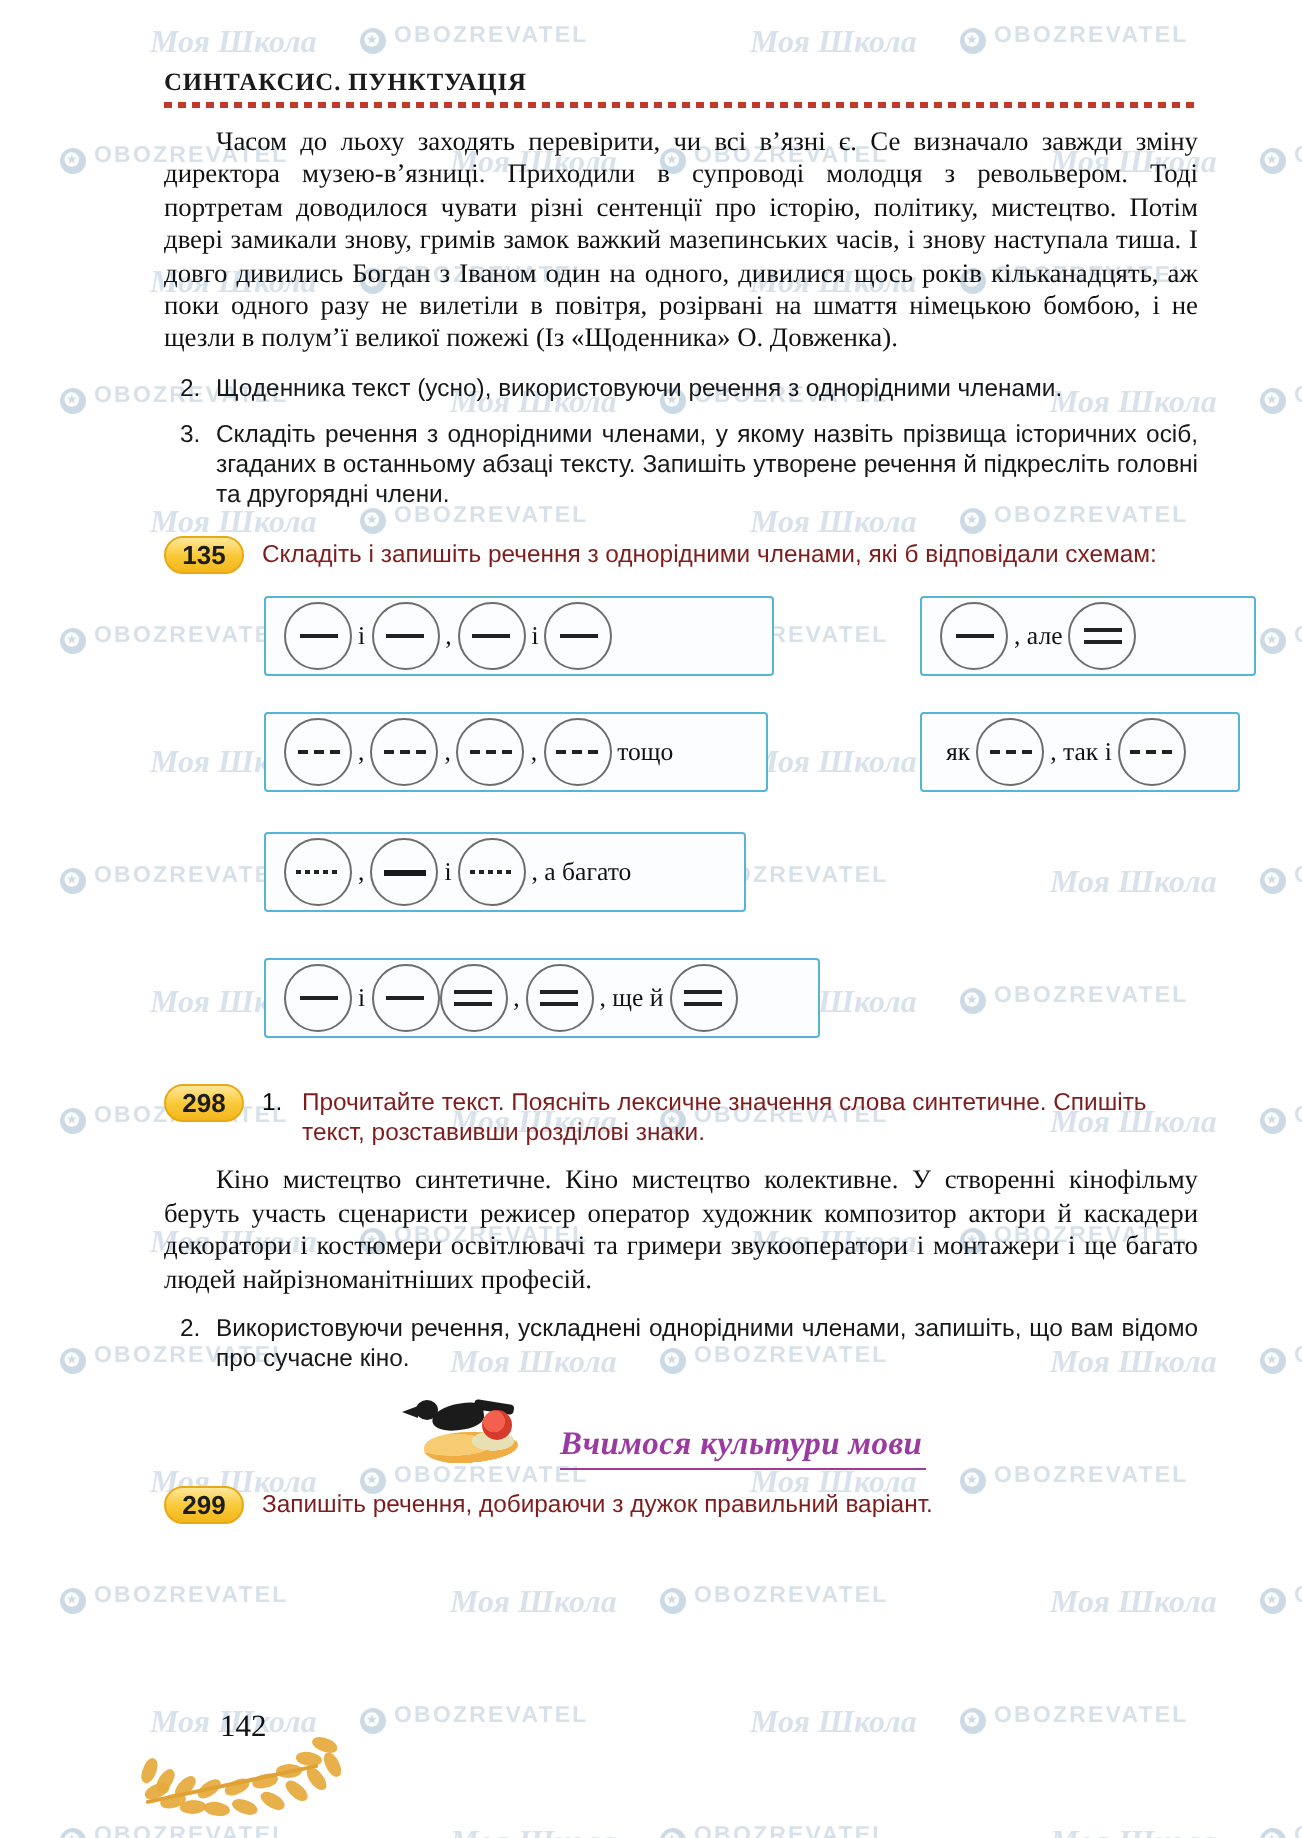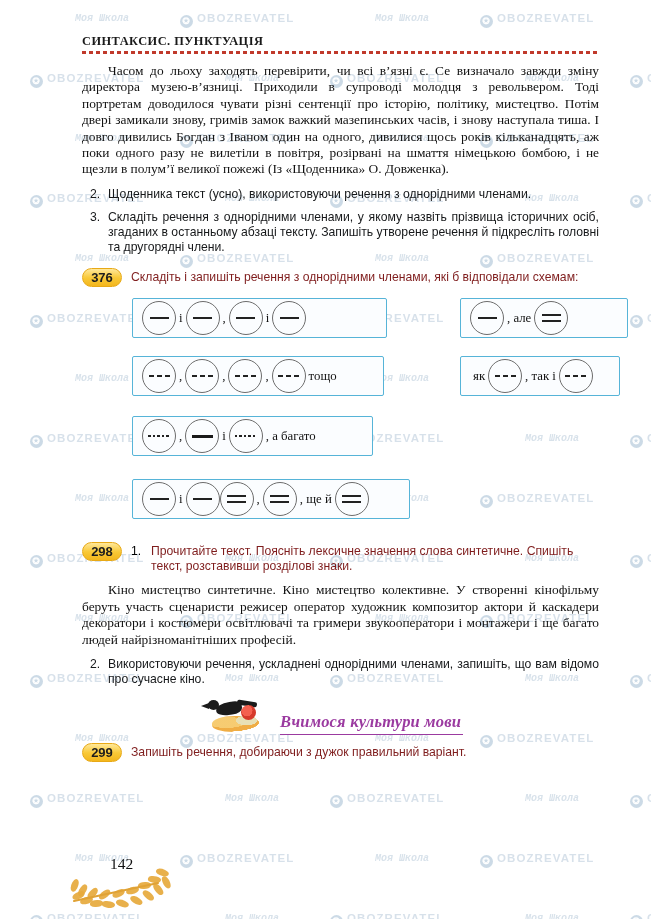--- a/index.html
+++ b/index.html
@@ -42,25 +42,25 @@
     color: #fff;
     font-size: 9px;
     line-height: 13px;
     text-align: center;
     margin-right: 4px;
     vertical-align: -2px;
     font-weight: 700;
   }
   .wm-school {
     color: #cfdbe6;
-    font-size: 10px;
+    font-size: 16px;
     font-style: italic;
     font-weight: 700;
     opacity: .8;
-    font-family: Liberation Mono, monospace;
+    font-family: Liberation Serif, serif;
   }
 
   
   #page {
     position: absolute;
     inset: 0;
     z-index: 10;
     padding: 0;
   }
 
@@ -411,21 +411,21 @@
         <span class="num">2.</span>
         <span class="txt"><span>Щоденника текст </span><span class="it">(усно)</span><span>, використовуючи речення з однорідними членами.</span></span>
       </li>
       <li class="task">
         <span class="num">3.</span>
         <span class="txt">Складіть речення з однорідними членами, у якому назвіть прізвища історичних осіб, згаданих в останньому абзаці тексту. Запишіть утворене речення й підкресліть головні та другорядні члени.</span>
       </li>
     </ul>
 
     <div class="ex-row">
-      <div class="ex-chip">376</div>
+      <div class="ex-chip">135</div>
       <div class="ex-text">Складіть і запишіть речення з однорідними членами, які б відповідали схемам:</div>
     </div>
 
     <div class="schemes" id="schemes">
         <div class="sbox" style="left: 50px; top: 0px; width: 255px; height: 40px;">
           <span class="circ">
             <span class="mk mk-single"></span>
           </span>
           <span class="conj">і</span>
           <span class="circ">

